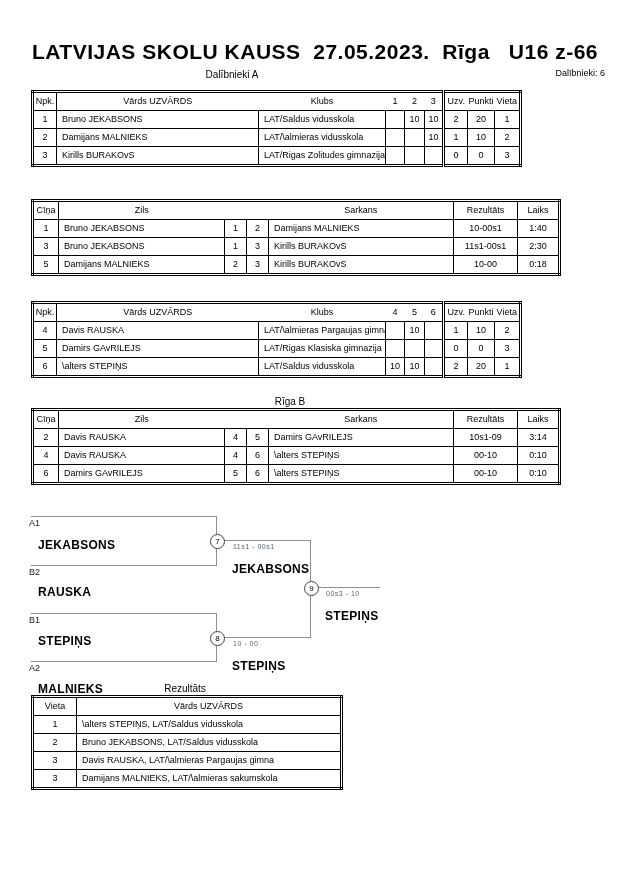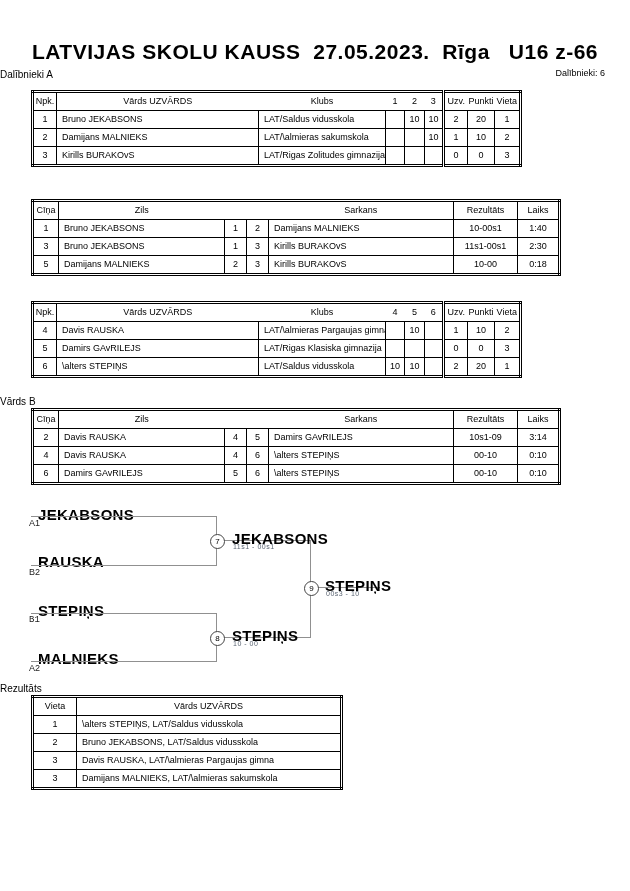--- a/index.html
+++ b/index.html
@@ -3,21 +3,21 @@
 <meta charset="utf-8">
 <style>
   html,body{margin:0;padding:0;background:#fff;}
   .page{position:relative;width:630px;height:891px;background:#fff;overflow:hidden;
         font-family:"Liberation Sans", sans-serif;color:#000;}
 
   .main-title{position:absolute;top:40px;left:0;width:630px;text-align:center;
               font-size:21px;font-weight:bold;white-space:pre;letter-spacing:0.5px;}
   .count-label{position:absolute;top:68px;right:25px;font-size:9px;}
 
-  .sec-title{position:absolute;font-size:10px;text-align:left;}
+  .sec-title{position:absolute;font-size:10px;text-align:center;}
   .t-dala-title{top:69px;left:0;width:464px;}
   .t-cina-title{top:187px;left:0;width:580px;}
   .t-dalb-title{top:287px;left:0;width:464px;}
   .t-cinb-title{top:396px;left:0;width:580px;}
   .t-rez-title{top:683px;left:0;width:370px;}
 
   table.grid{position:absolute;border-collapse:collapse;table-layout:fixed;
              border:3px double #000;background:#fff;}
   table.grid th,table.grid td{border:1px solid #000;font-size:9px;font-weight:normal;
              height:17px;line-height:17px;padding:0;overflow:hidden;white-space:nowrap;
@@ -31,21 +31,21 @@
   .t-dala{top:90px;left:31px;width:488px;}
   .t-cina{top:199px;left:31px;width:527px;}
   .t-dalb{top:301px;left:31px;width:488px;}
   .t-cinb{top:408px;left:31px;width:527px;}
   .t-rez{top:695px;left:31px;width:309px;}
 
   
   .bl{position:absolute;background:#909090;}
   .bl.h{height:1px;}
   .bl.v{width:1px;}
-  .b-name{position:absolute;font-size:15px;font-weight:bold;letter-spacing:0.3px;}
+  .b-name{position:absolute;font-size:12px;font-weight:bold;letter-spacing:0.3px;margin-top:32px;}
   .b-seed{position:absolute;font-size:9px;color:#222;}
   .b-score{position:absolute;font-size:7px;color:#5a6472;letter-spacing:0.5px;}
   .b-circle{position:absolute;width:13px;height:13px;border:1px solid #444;border-radius:50%;
             background:#fff;font-size:8px;line-height:13px;text-align:center;z-index:2;}
 </style>
 </head>
 <body>
 
 <div class="page">
 
@@ -86,21 +86,21 @@
           <td class="c"></td>
           <td class="c">10</td>
           <td class="c">10</td>
           <td class="c sep">2</td>
           <td class="c">20</td>
           <td class="c">1</td>
         </tr>
         <tr>
           <td class="c">2</td>
           <td class="l">Damijans MALNIEKS</td>
-          <td class="l">LAT/\almieras sakumskola</td>
+          <td class="l">LAT/\almieras vidusskola</td>
           <td class="c"></td>
           <td class="c"></td>
           <td class="c">10</td>
           <td class="c sep">1</td>
           <td class="c">10</td>
           <td class="c">2</td>
         </tr>
         <tr>
           <td class="c">3</td>
           <td class="l">Kirills BURAKOvS</td>
@@ -222,21 +222,21 @@
           <td class="c">10</td>
           <td class="c">10</td>
           <td class="c"></td>
           <td class="c sep">2</td>
           <td class="c">20</td>
           <td class="c">1</td>
         </tr>
       </tbody>
   </table>
 
-  <div class="sec-title t-cinb-title">Vārds B</div>
+  <div class="sec-title t-cinb-title">Rīga B</div>
   <table class="grid t-cinb">
     <colgroup>
       <col style="width:26px">
         <col style="width:166px">
         <col style="width:22px">
         <col style="width:22px">
       <col style="width:185px">
         <col style="width:64px">
         <col style="width:42px">
     </colgroup>
@@ -286,21 +286,21 @@
     <div class="b-name" style="left:38px;top:506px;">JEKABSONS</div>
     <div class="bl h" style="left:31px;top:516px;width:186px;"></div>
     <div class="b-seed" style="left:29px;top:518px;">A1</div>
 
     <div class="b-name" style="left:38px;top:553px;">RAUSKA</div>
     <div class="bl h" style="left:31px;top:565px;width:186px;"></div>
     <div class="b-seed" style="left:29px;top:567px;">B2</div>
 
     <div class="b-name" style="left:38px;top:602px;">STEPIŅS</div>
     <div class="bl h" style="left:31px;top:613px;width:186px;"></div>
-    <div class="b-seed" style="left:29px;top:615px;font-family:Liberation Mono, monospace;">B1</div>
+    <div class="b-seed" style="left:29px;top:615px;">B1</div>
 
     <div class="b-name" style="left:38px;top:650px;">MALNIEKS</div>
     <div class="bl h" style="left:31px;top:661px;width:186px;"></div>
     <div class="b-seed" style="left:29px;top:663px;">A2</div>
 
     <div class="bl v" style="left:216px;top:516px;height:50px;"></div>
     <div class="bl v" style="left:216px;top:613px;height:49px;"></div>
     <div class="bl h" style="left:223px;top:540px;width:87px;"></div>
     <div class="bl h" style="left:223px;top:637px;width:87px;"></div>
     <div class="bl v" style="left:310px;top:540px;height:98px;"></div>

